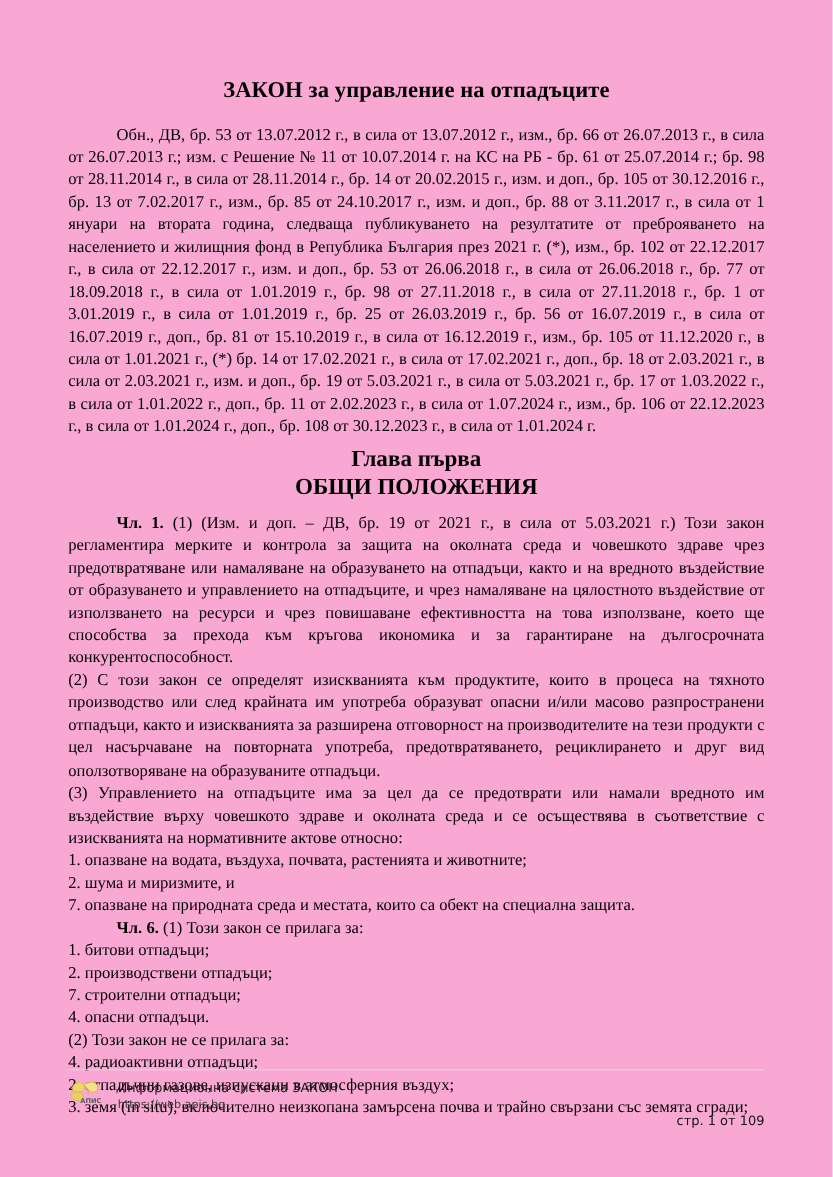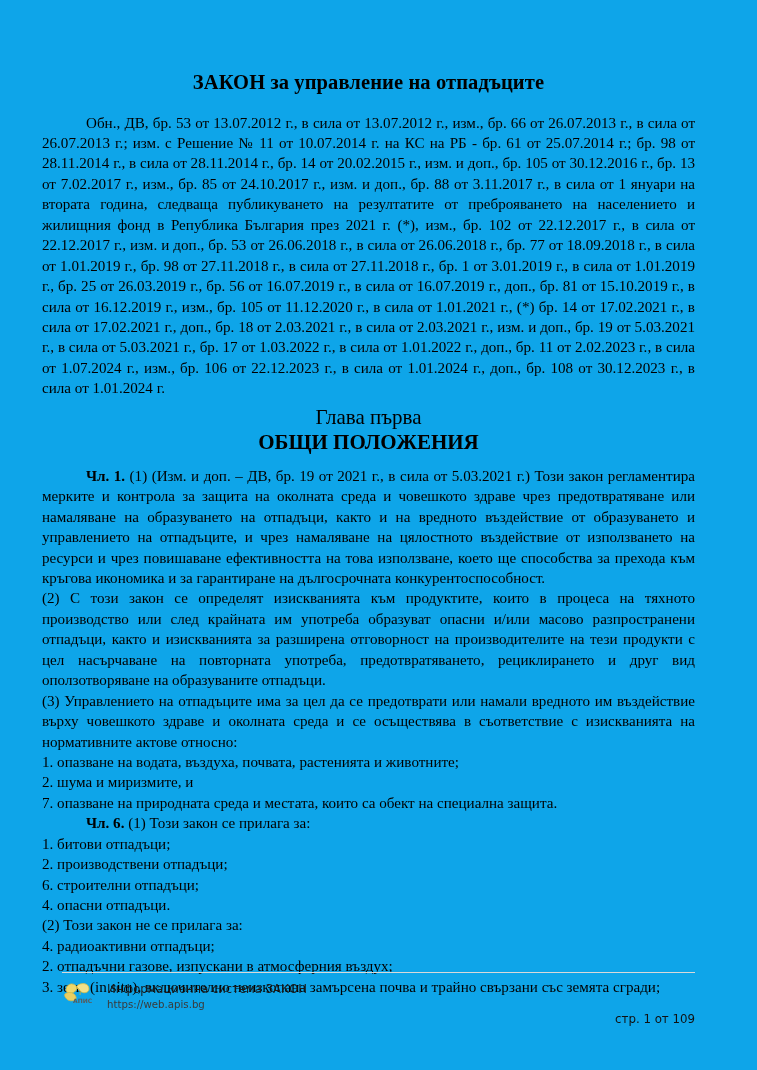--- a/index.html
+++ b/index.html
@@ -10,23 +10,23 @@
   }
   body {
     font-family: "Liberation Serif", "DejaVu Serif", serif;
     color: #000000;
   }
   .page {
     position: relative;
     width: 757px;
     height: 1070px;
     margin: 0 auto;
-    background: #0ea5e9;
+    background: #f9a8d4;
     box-sizing: border-box;
-    padding: 58px 62px 0 42px;
+    padding: 58px 62px 0 62px;
     overflow: hidden;
   }
   .doc-title {
     text-align: center;
     font-size: 20.5px;
     line-height: 1.2;
     margin: 12px 0 18px 0;
     letter-spacing: 0.1px;
   }
   .doc-title .t-bold {
@@ -43,21 +43,21 @@
     text-indent: 44px;
     margin: 0;
     hyphens: none;
   }
   .chapter-block {
     margin-top: 6px;
     text-align: center;
   }
   .chapter-name {
     font-size: 21px;
-    font-weight: normal;
+    font-weight: bold;
     line-height: 1.17;
     text-align: center;
   }
   .chapter-title {
     font-size: 21px;
     font-weight: bold;
     line-height: 1.17;
     margin-top: 1px;
   }
   .body-text {
@@ -150,21 +150,21 @@
     <p class="para">(3) Управлението на отпадъците има за цел да се предотврати или намали вредното им въздействие върху човешкото здраве и околната среда и се осъществява в съответствие с изискванията на нормативните актове относно:</p>
 
     <p class="list-item">1. опазване на водата, въздуха, почвата, растенията и животните;</p>
     <p class="list-item">2. шума и миризмите, и</p>
     <p class="list-item">7. опазване на природната среда и местата, които са обект на специална защита.</p>
 
     <p class="para first-indent"><span class="art-num">Чл. 6.</span><span> (1) Този закон се прилага за:</span></p>
 
     <p class="list-item">1. битови отпадъци;</p>
     <p class="list-item">2. производствени отпадъци;</p>
-    <p class="list-item">6. строителни отпадъци;</p>
+    <p class="list-item">7. строителни отпадъци;</p>
     <p class="list-item">4. опасни отпадъци.</p>
 
     <p class="para">(2) Този закон не се прилага за:</p>
 
     <p class="list-item">4. радиоактивни отпадъци;</p>
     <p class="list-item">2. отпадъчни газове, изпускани в атмосферния въздух;</p>
     <p class="para">3. земя (in situ), включително неизкопана замърсена почва и трайно свързани със земята сгради;</p>
 
   </div>
 

